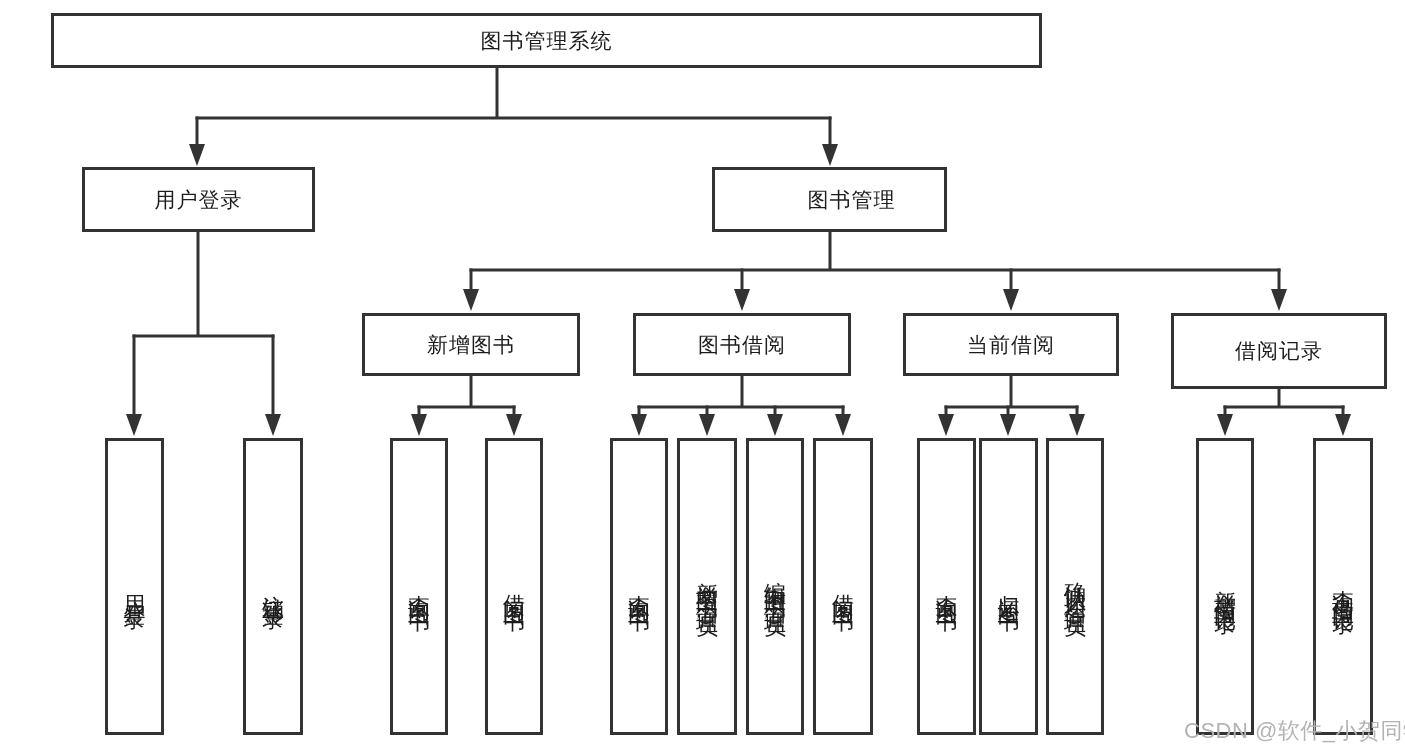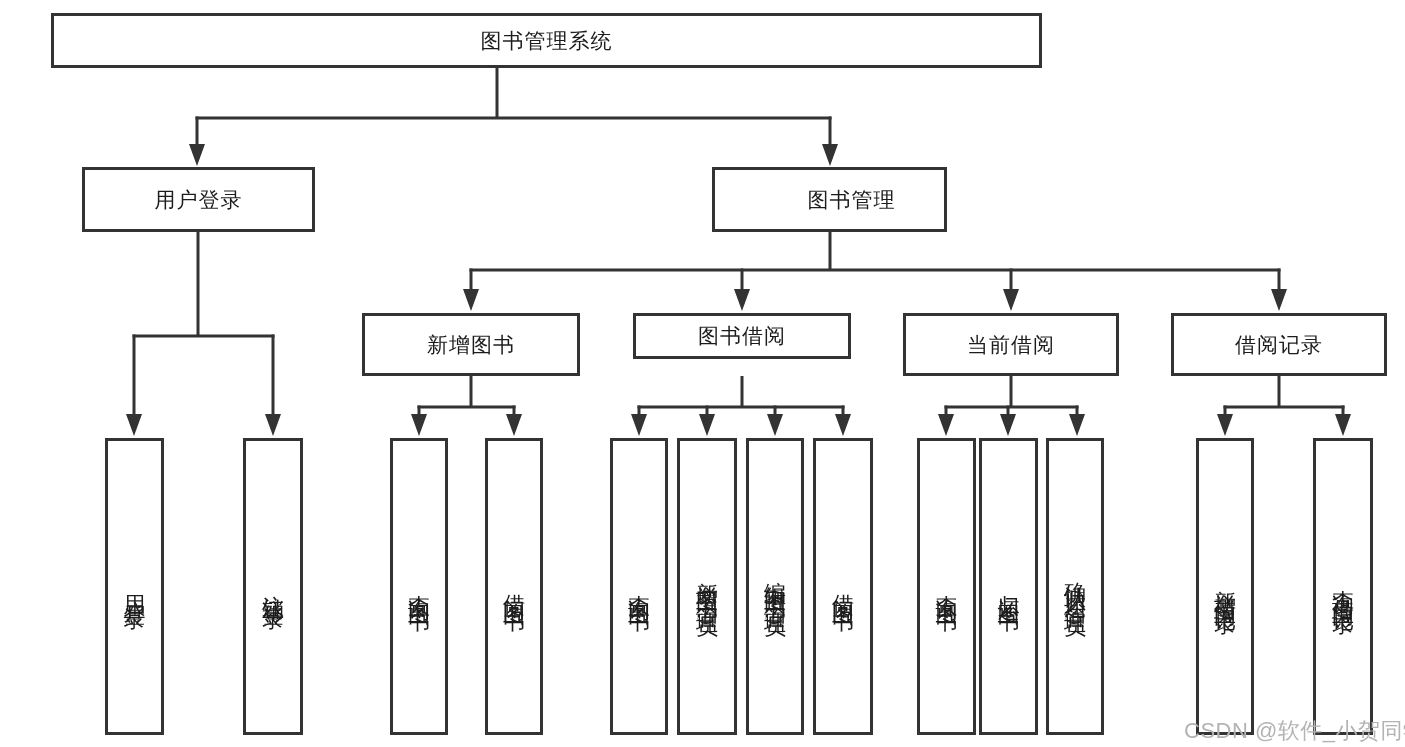--- a/index.html
+++ b/index.html
@@ -53,23 +53,23 @@
     letter-spacing: 5px;
     white-space: nowrap;
   }
   
   .n-root  { left: 22px;   top: 13px;  width: 991px; height: 55px; margin-left: 29px; }
   
   .n-login { left: 82px;   top: 167px; width: 233px; height: 65px; }
   .n-mgmt  { left: 712px;  top: 167px; width: 235px; height: 65px; padding-left: 44px; }
   
   .n-newbook { left: 362px;  top: 313px; width: 218px; height: 63px; }
-  .n-borrow  { left: 633px;  top: 313px; width: 218px; height: 46px; }
+  .n-borrow  { left: 633px;  top: 313px; width: 218px; height: 63px; }
   .n-current { left: 903px;  top: 313px; width: 216px; height: 63px; }
-  .n-records { left: 1171px; top: 313px; width: 216px; height: 63px; }
+  .n-records { left: 1171px; top: 313px; width: 216px; height: 76px; }
   
   .lf { top: 438px; height: 297px; }
   .lf1  { left: 105px;  width: 59px; }
   .lf2  { left: 243px;  width: 60px; }
   .lf3  { left: 390px;  width: 58px; }
   .lf4  { left: 485px;  width: 58px; }
   .lf5  { left: 610px;  width: 58px; }
   .lf6  { left: 677px;  width: 60px; }
   .lf7  { left: 746px;  width: 58px; }
   .lf8  { left: 813px;  width: 60px; }

